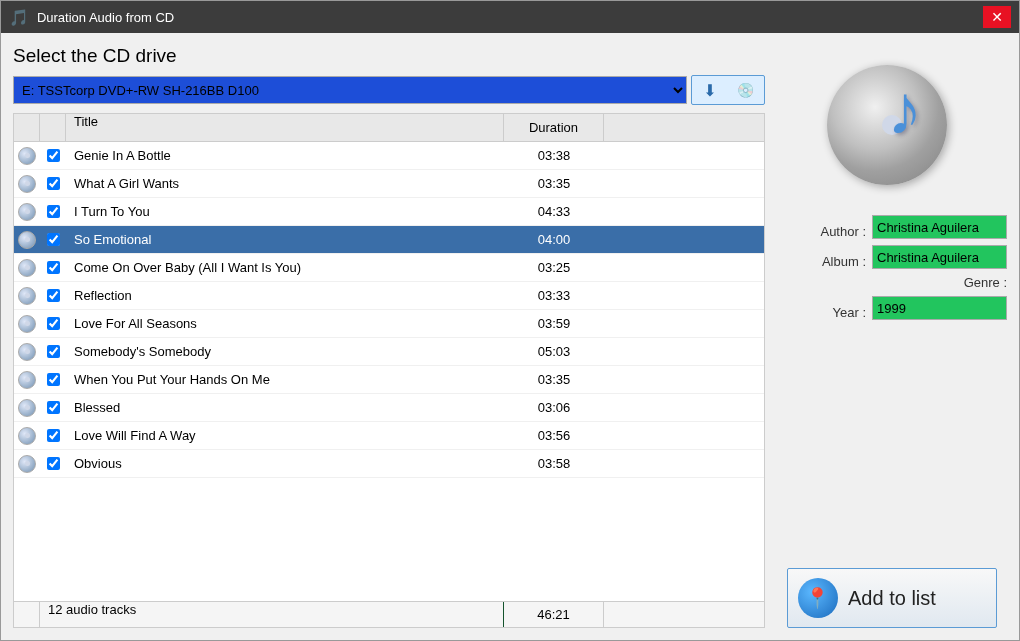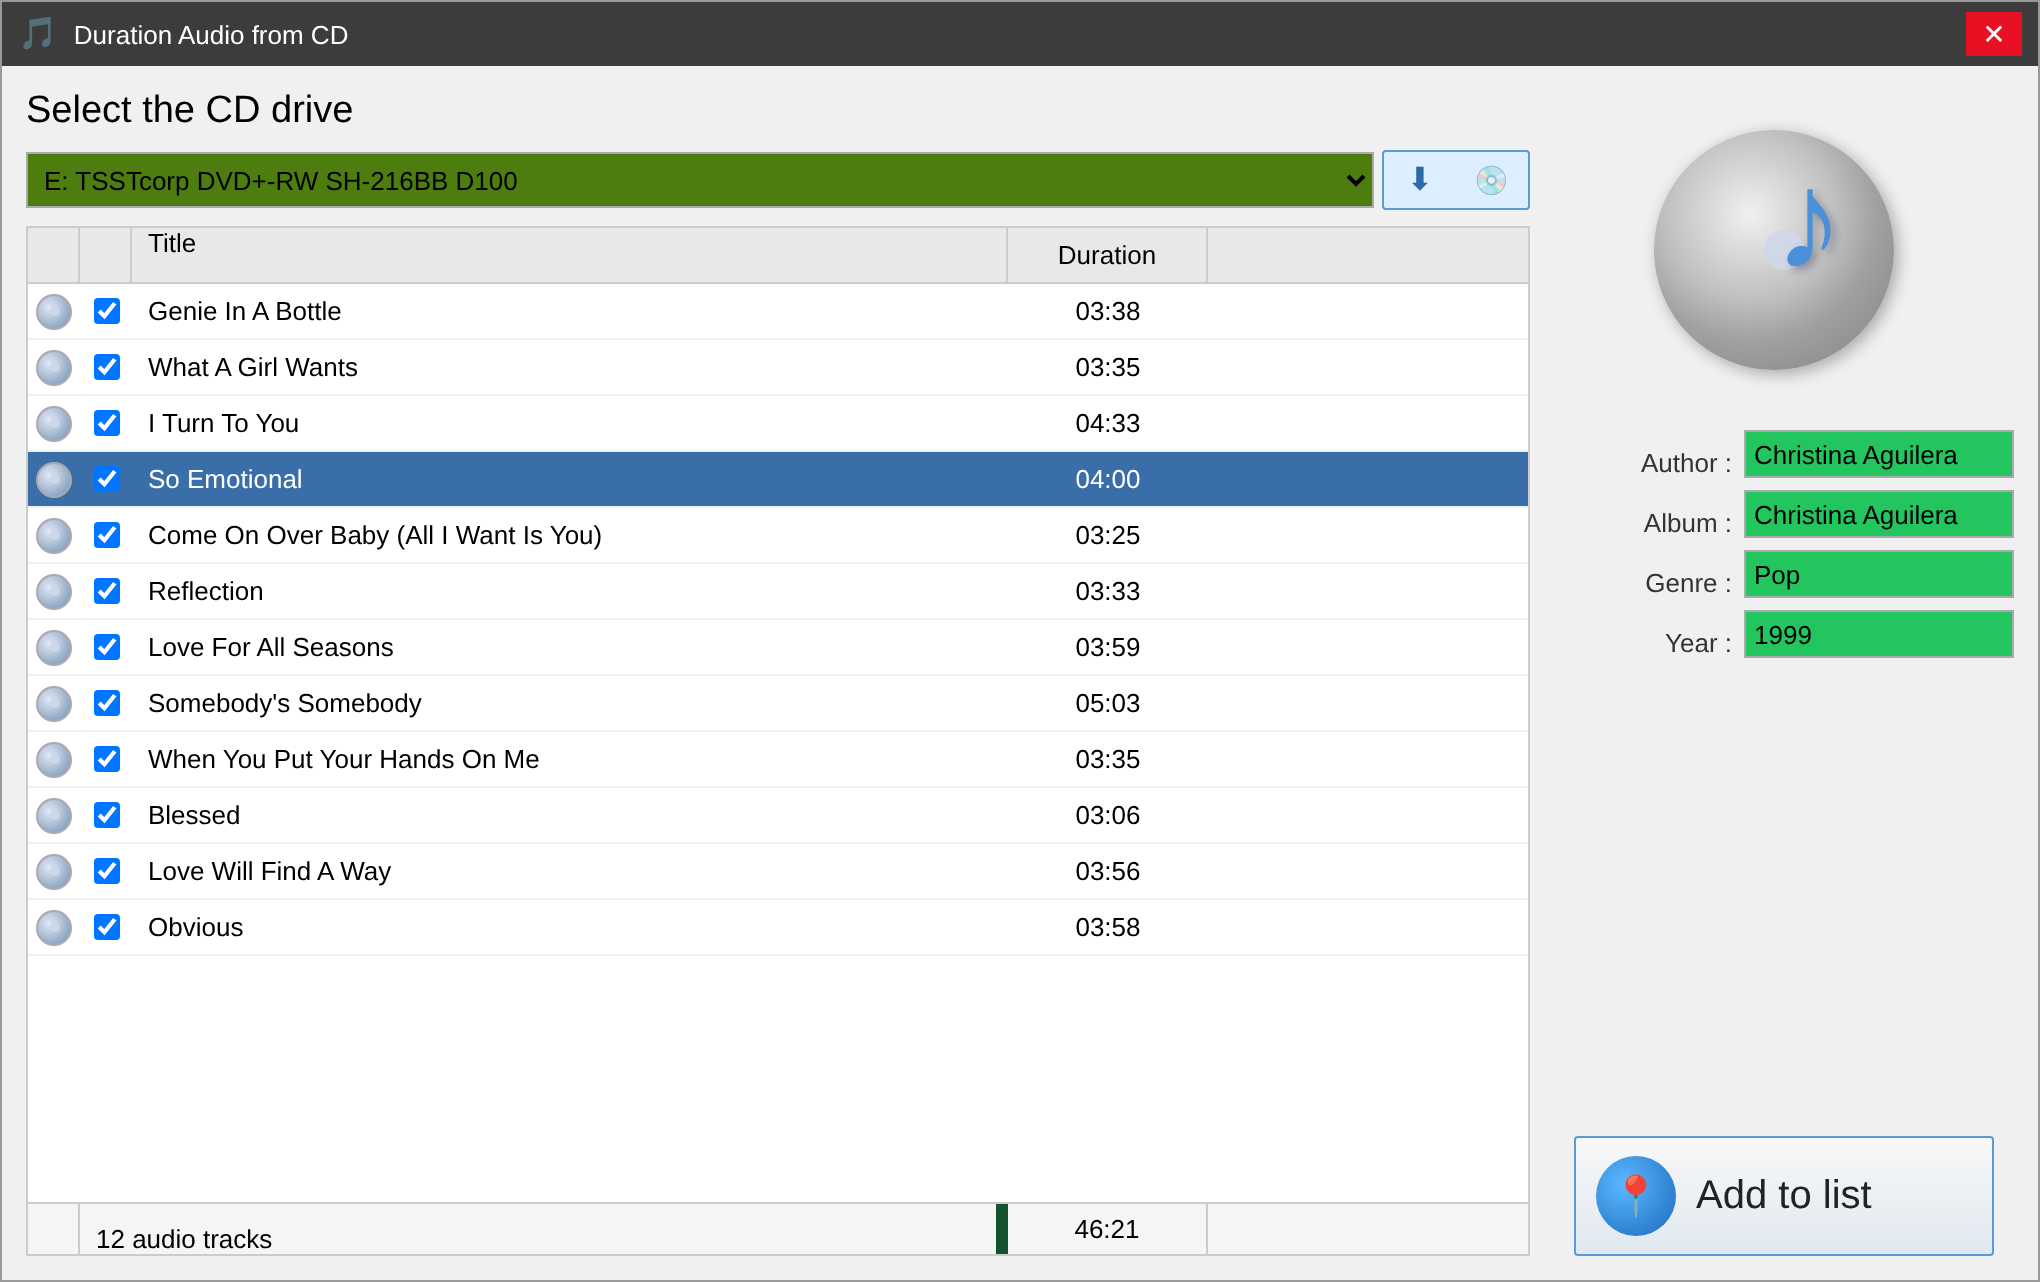--- a/index.html
+++ b/index.html
@@ -78,21 +78,21 @@
     }
     .drive-selector {
       display: flex;
       align-items: center;
       gap: 4px;
     }
     .drive-dropdown {
       flex: 1;
       height: 28px;
       border: 1px solid #aaa;
-      background: #4d7c0f;
+      background: #1d4ed8;
       padding: 2px 4px;
       font-size: 13px;
     }
     .drive-action-btns {
       display: flex;
       border: 1px solid #5b9bd5;
       background: #dceeff;
       border-radius: 2px;
     }
     .drive-action-btn {
@@ -173,24 +173,24 @@
       width: 26px;
       border-right: 1px solid #ccc;
       height: 100%;
       display: flex;
       align-items: center;
       justify-content: center;
     }
     .status-track-count {
       flex: 1;
       padding: 0 8px;
-      border-right: 6px solid #14532d;
+      border-right: 1px solid #14532d;
       height: 100%;
       display: flex;
-      align-items: flex-end;
+      align-items: flex-start;
     }
     .status-duration {
       width: 100px;
       text-align: center;
       border-right: 1px solid #ccc;
       height: 100%;
       display: flex;
       align-items: center;
       justify-content: center;
     }
@@ -540,21 +540,20 @@
         <div class="meta-row">
           <span class="meta-label">Author :</span>
           <input class="meta-input" type="text" value="Christina Aguilera" style="">
         </div>
         <div class="meta-row">
           <span class="meta-label">Album :</span>
           <input class="meta-input" type="text" value="Christina Aguilera" style="">
         </div>
         <div class="meta-row">
           <span class="meta-label">Genre :</span>
-          <input class="meta-input" type="text" value="Pop" style="">
         </div>
         <div class="meta-row">
           <span class="meta-label">Year :</span>
           <input class="meta-input" type="text" value="1999" style="">
         </div>
       </div>
 
       <button class="add-to-list-btn">
         <div class="add-icon-circle">
           <span style="font-size:20px;">📍</span>

